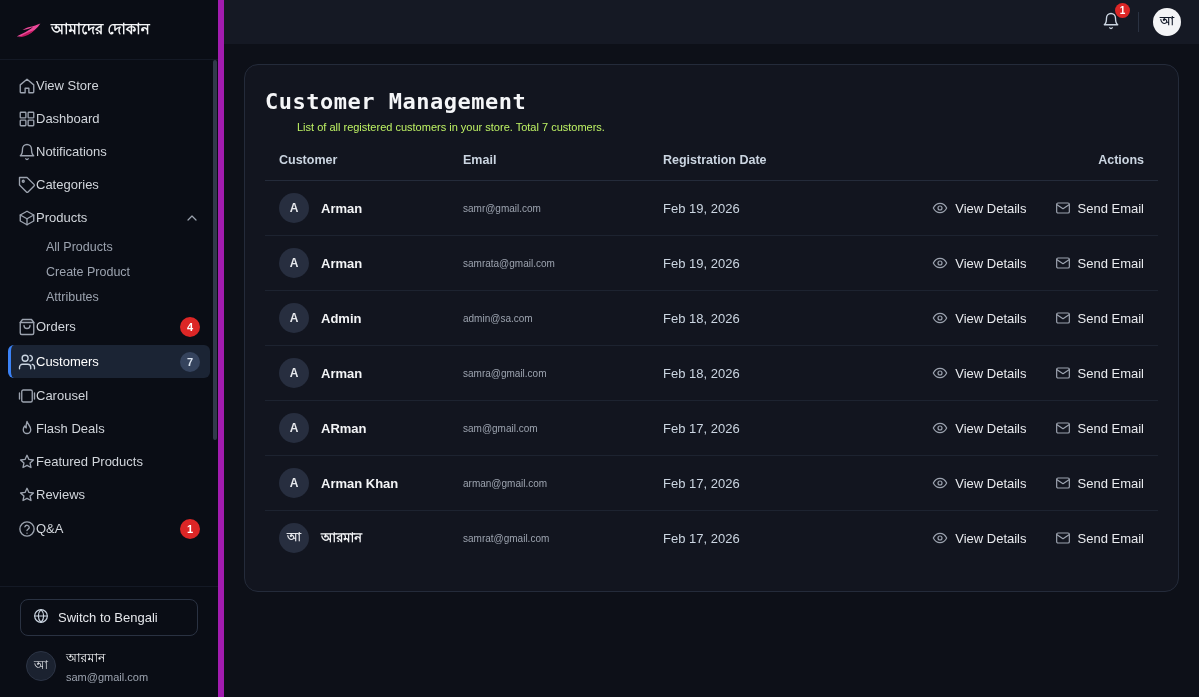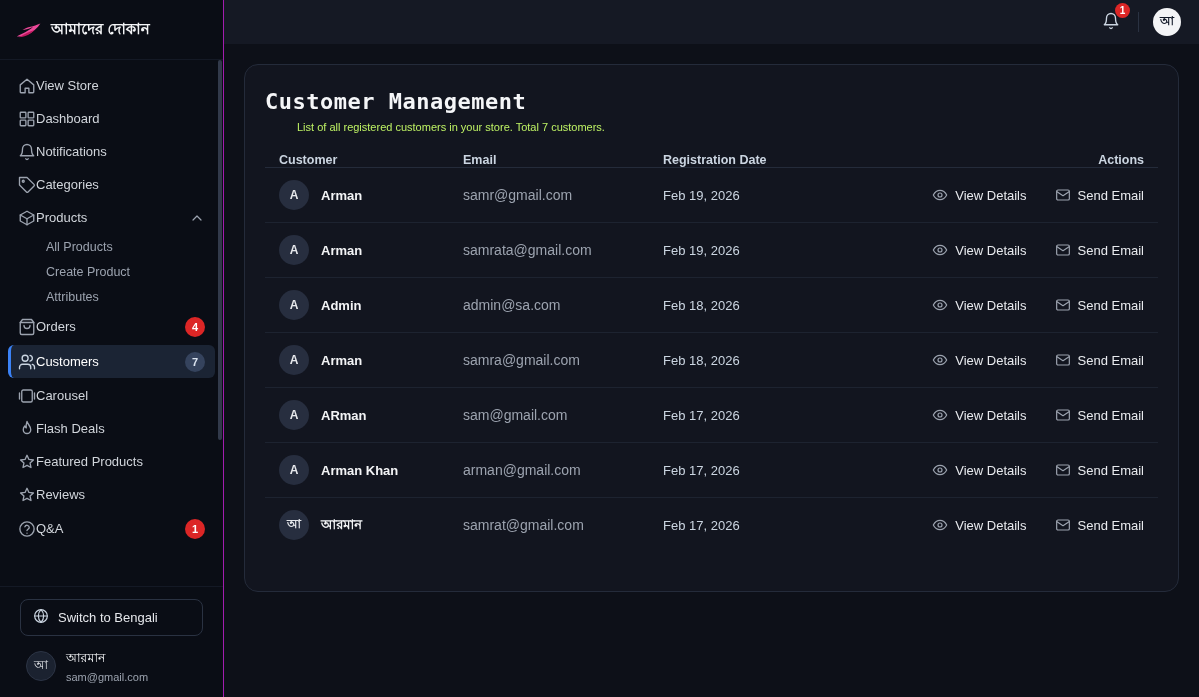--- a/index.html
+++ b/index.html
@@ -4,21 +4,21 @@
 <style>
   * { box-sizing: border-box; margin: 0; padding: 0; }
   html,body { width:1199px; height:697px; overflow:hidden; }
   body {
     font-family: "Liberation Sans", sans-serif;
     background:#0d1018; color:#e5e7eb; position:relative;
   }
   
   .sidebar {
     position:absolute; left:0; top:0; width:224px; height:697px;
-    background:#0a0d15; border-right:1px solid #a21caf;
+    background:#0a0d15; border-right:6px solid #a21caf;
     display:flex; flex-direction:column;
   }
   .brand {
     height:60px; flex:none; display:flex; align-items:center; gap:9px;
     padding:0 16px; border-bottom:1px solid #141925;
   }
   .brand-name { font-size:15px; font-weight:700; color:#f3f4f6; }
   .nav { flex:1; padding:10px 8px; overflow:hidden; position:relative; }
   .nav-item {
     display:flex; align-items:center; 
@@ -92,33 +92,33 @@
   .page-title {
     font-family:"DejaVu Sans Mono", monospace;
     font-size:22px; font-weight:700; letter-spacing:0.5px; color:#f5f6f8;
   }
   .page-subtitle { font-size:11px; color:#bef264; margin-top:7px;margin-left:32px; }
   .table { margin-top:20px; }
   .thead, .trow {
     display:grid; grid-template-columns: 184px 200px 1fr 300px;
     align-items:center; padding:0 14px;
   }
-  .thead { padding-bottom:0; border-bottom:1px solid #242b3a; }
+  .thead { padding-bottom:13px; border-bottom:1px solid #242b3a; }
   .th { font-size:12.5px; font-weight:700; color:#cbd5e1; }
   .th-right { text-align:right; }
   .trow { padding-top:12px; padding-bottom:12px; border-bottom:1px solid #1d2330; }
   .trow:last-child { border-bottom:none; }
   .customer-cell { display:flex; align-items:center; gap:12px; }
   .row-avatar {
     width:30px; height:30px; border-radius:50%; flex:none;
     background:#272e3f; color:#e5e7eb; font-size:12px; font-weight:600;
     display:flex; align-items:center; justify-content:center;
   }
   .customer-name { font-size:13px; font-weight:600; color:#f3f4f6; }
-  .email-cell { font-size:14px; color:#9ca3af; }
+  .email-cell { font-size:10px; color:#9ca3af; }
   .date-cell { font-size:13px; color:#cbd5e1; }
   .actions-cell { display:flex; justify-content:flex-end; gap:28px; }
   .action-btn {
     display:flex; align-items:center; gap:7px; background:none; border:none;
     color:#e8eaee; font-size:13px; font-weight:500; font-family:inherit; cursor:pointer;
   }
   .action-btn .ic { color:#9ca3af; }
 </style>
 </head>
 <body>

